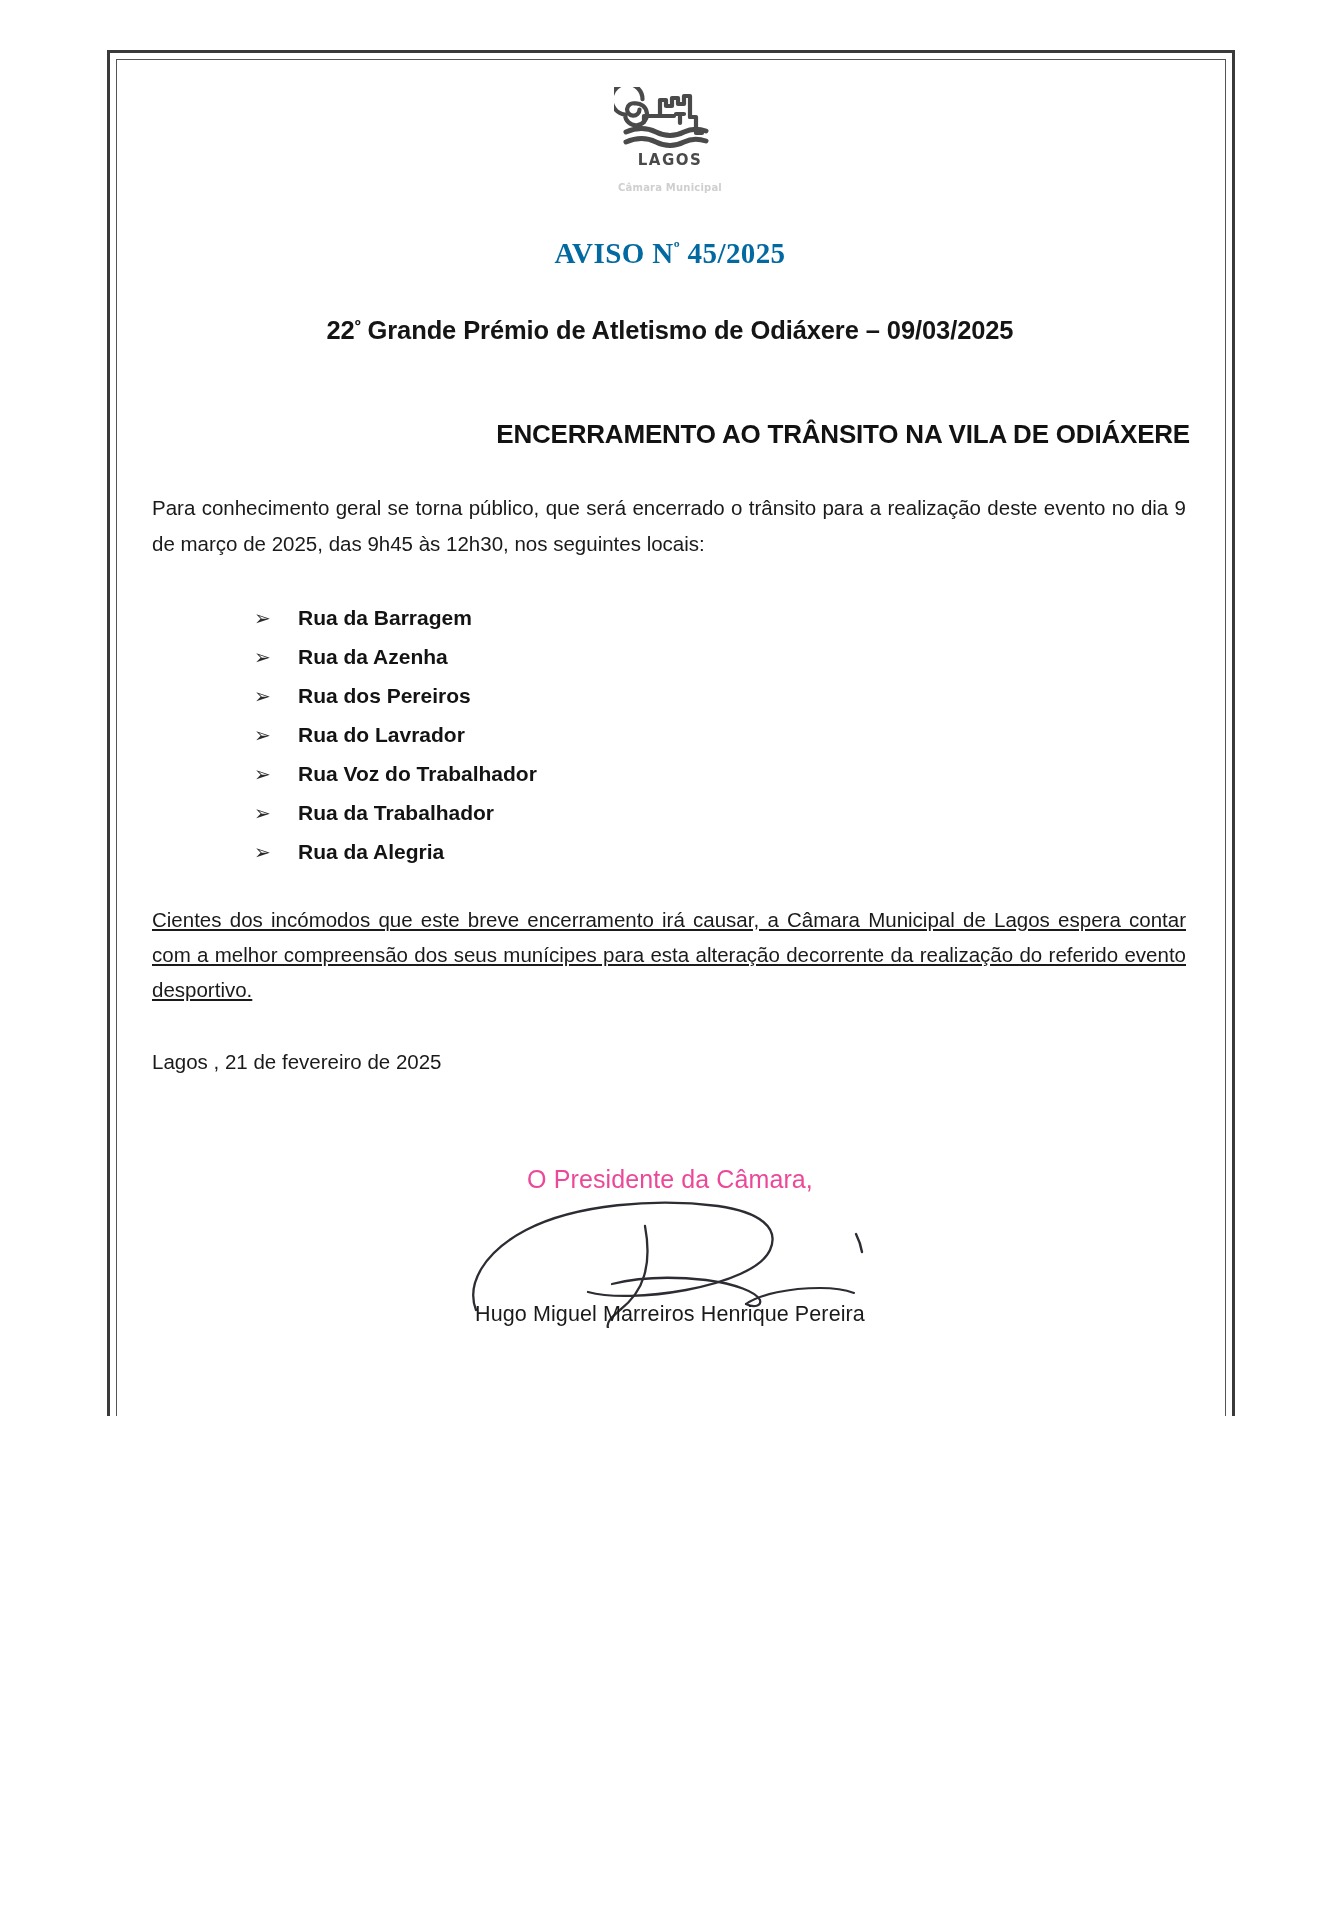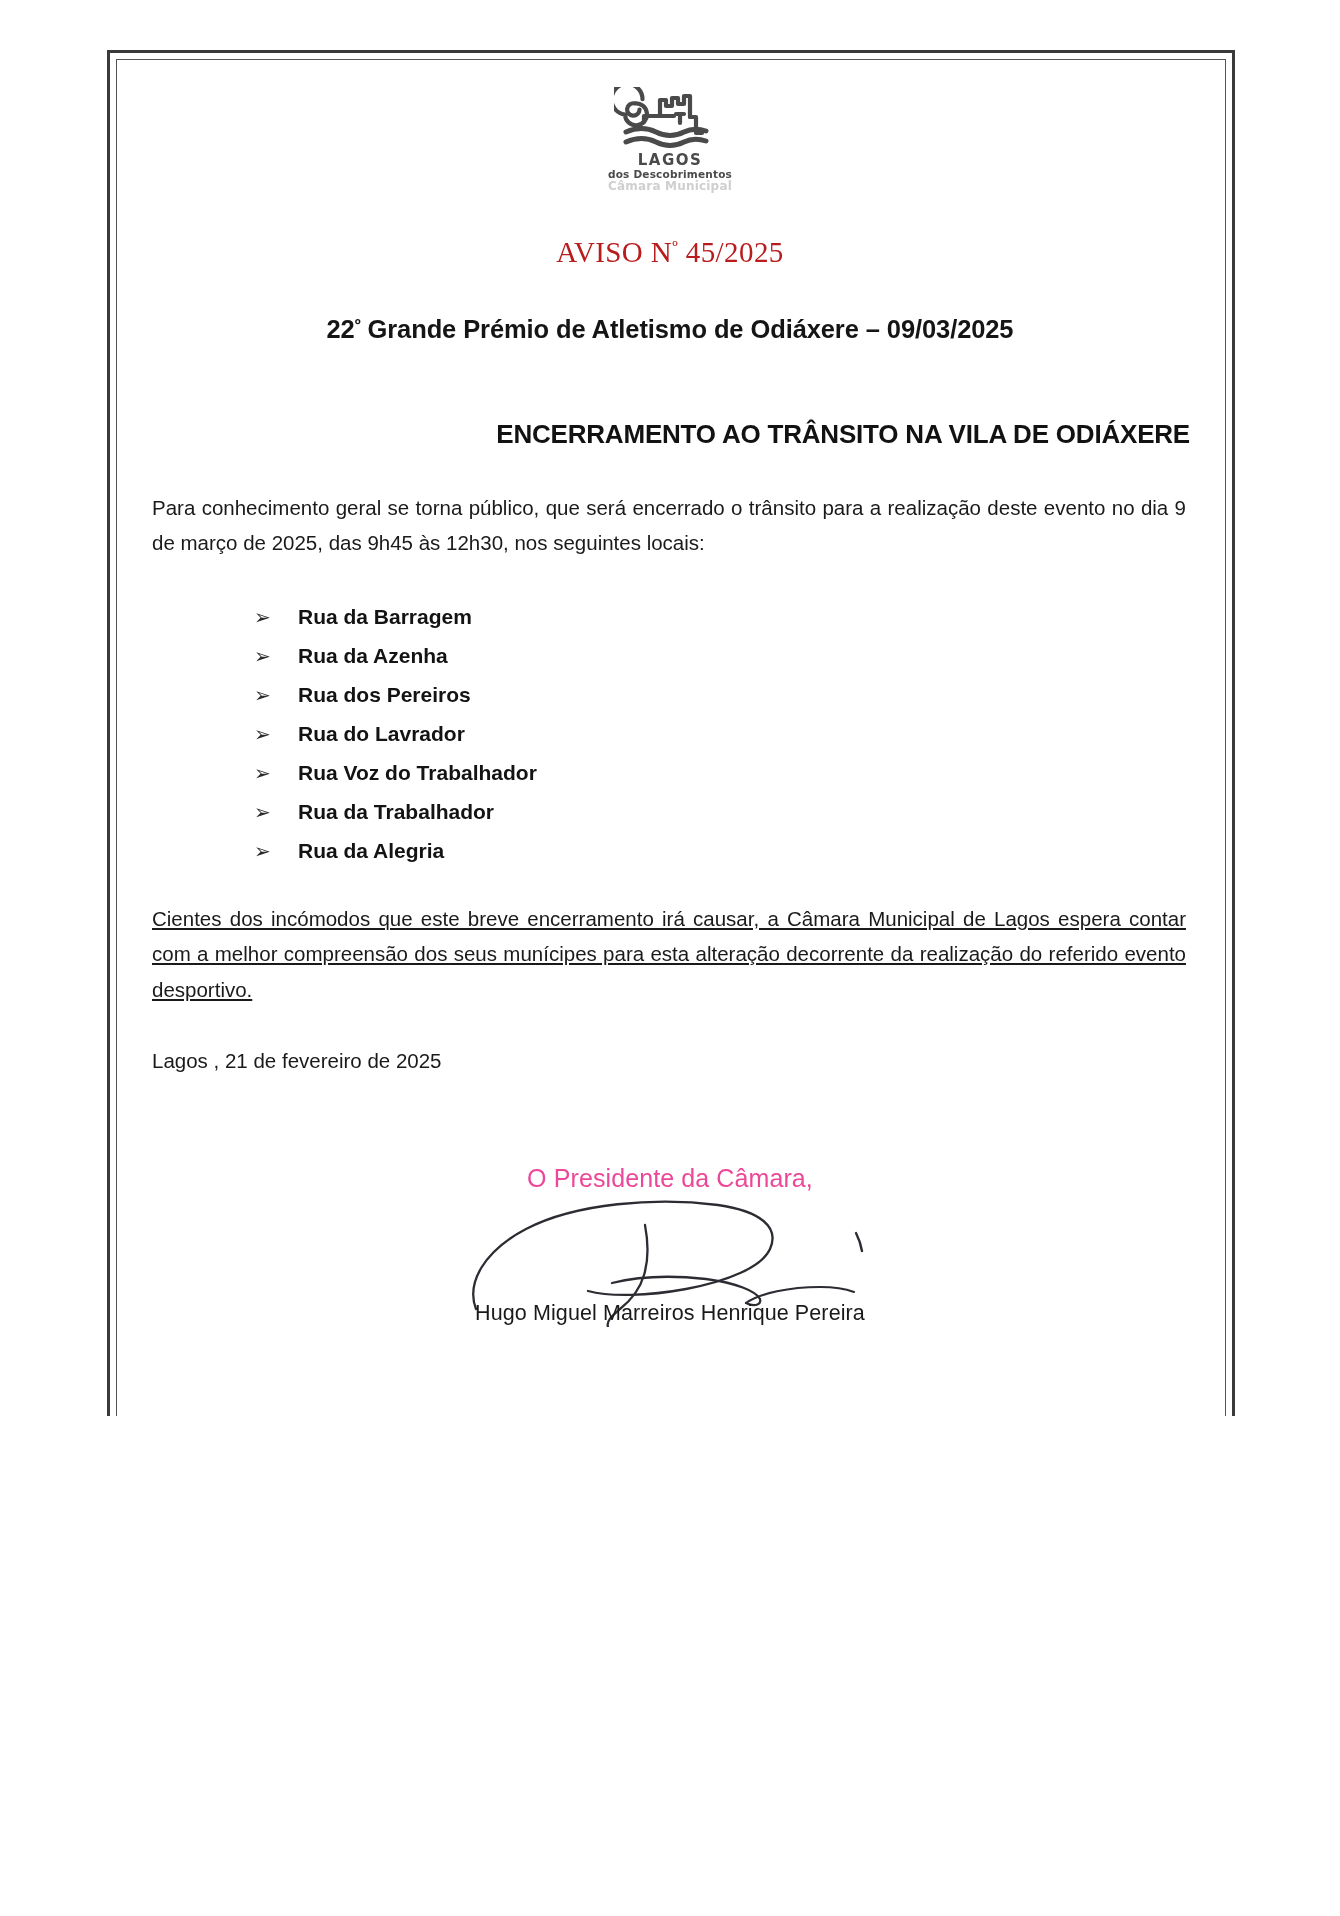--- a/index.html
+++ b/index.html
@@ -67,44 +67,44 @@
     font-size: 15px;
     letter-spacing: 1.5px;
     margin-top: -4px;
   }
   .logo-sub1 {
     font-size: 10.5px;
     letter-spacing: 0.2px;
     margin-top: 0px;
   }
   .logo-sub2 {
-    font-size: 12px;
+    font-size: 10px;
     letter-spacing: 0.2px;
     color: #cfcfcf;
-    margin-top: 0;
+    margin-top: 14px;
   }
 
   
   .h-entity {
     font-family: "Liberation Serif", "DejaVu Serif", serif;
     font-weight: bold;
     font-size: 31px;
     text-align: center;
     letter-spacing: 0.6px;
     margin-top: 34px;
     color: #1a1a1a;
   }
   .h-aviso {
     font-family: "Liberation Serif", "DejaVu Serif", serif;
-    font-weight: normal;
+    font-weight: bold;
     font-size: 29px;
     text-align: center;
     letter-spacing: 0.4px;
     margin-top: 44px;
-    color: #b91c1c;
+    color: #0369a1;
   }
   .h-aviso sup {
     font-size: 0.62em;
     vertical-align: 0.52em;
   }
   .h-event {
     font-family: "Liberation Sans", sans-serif;
     font-weight: bold;
     font-size: 25.5px;
     text-align: center;
@@ -248,21 +248,20 @@
             <path d="M62 27 L70 27 M66 27 L66 36"></path>
           </g>
 
           <g fill="none" stroke="#4a4a4a" stroke-width="5" stroke-linecap="round">
             <path d="M12 45 Q28 38 42 45 Q56 52 70 45 Q80 40 92 44"></path>
             <path d="M12 55 Q28 48 42 55 Q56 62 70 55 Q80 50 92 54"></path>
           </g>
         </svg>
       </span>
       <div class="logo-wordmark logo-lagos">LAGOS</div>
-      <div class="logo-wordmark logo-sub1">dos Descobrimentos</div>
       <div class="logo-wordmark logo-sub2">Câmara Municipal</div>
     </div>
 
 
     <div class="h-aviso"><span>AVISO N</span><sup>º</sup><span> 45/2025</span></div>
 
     <div class="h-event"><span>22</span><sup>º</sup><span> Grande Prémio de Atletismo de Odiáxere – 09/03/2025</span></div>
 
 
     <div class="h-main">ENCERRAMENTO AO TRÂNSITO NA VILA DE ODIÁXERE</div>

